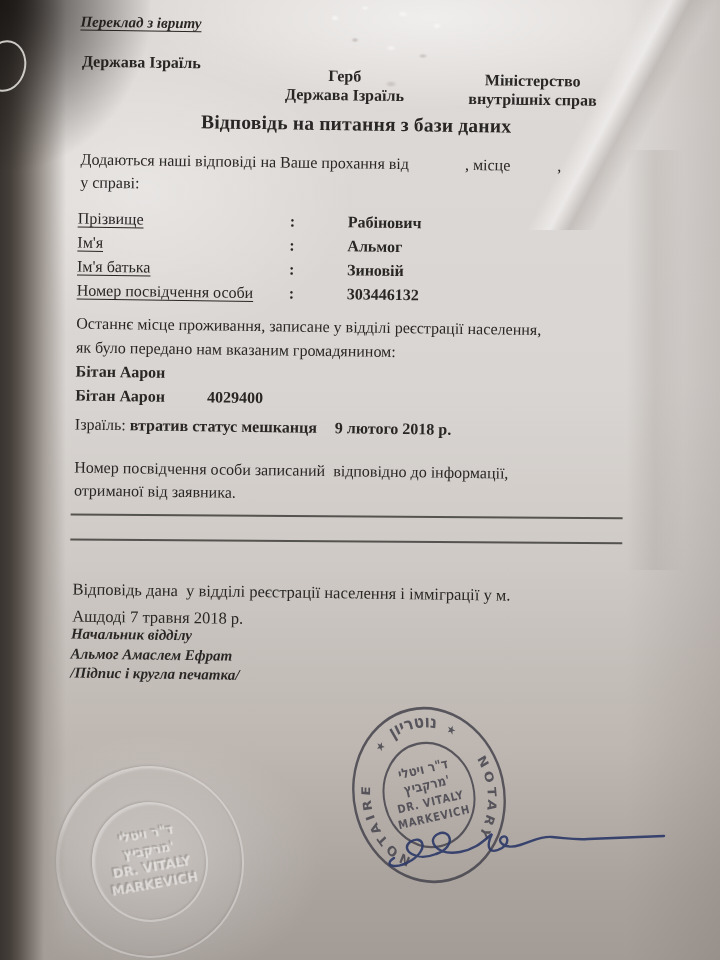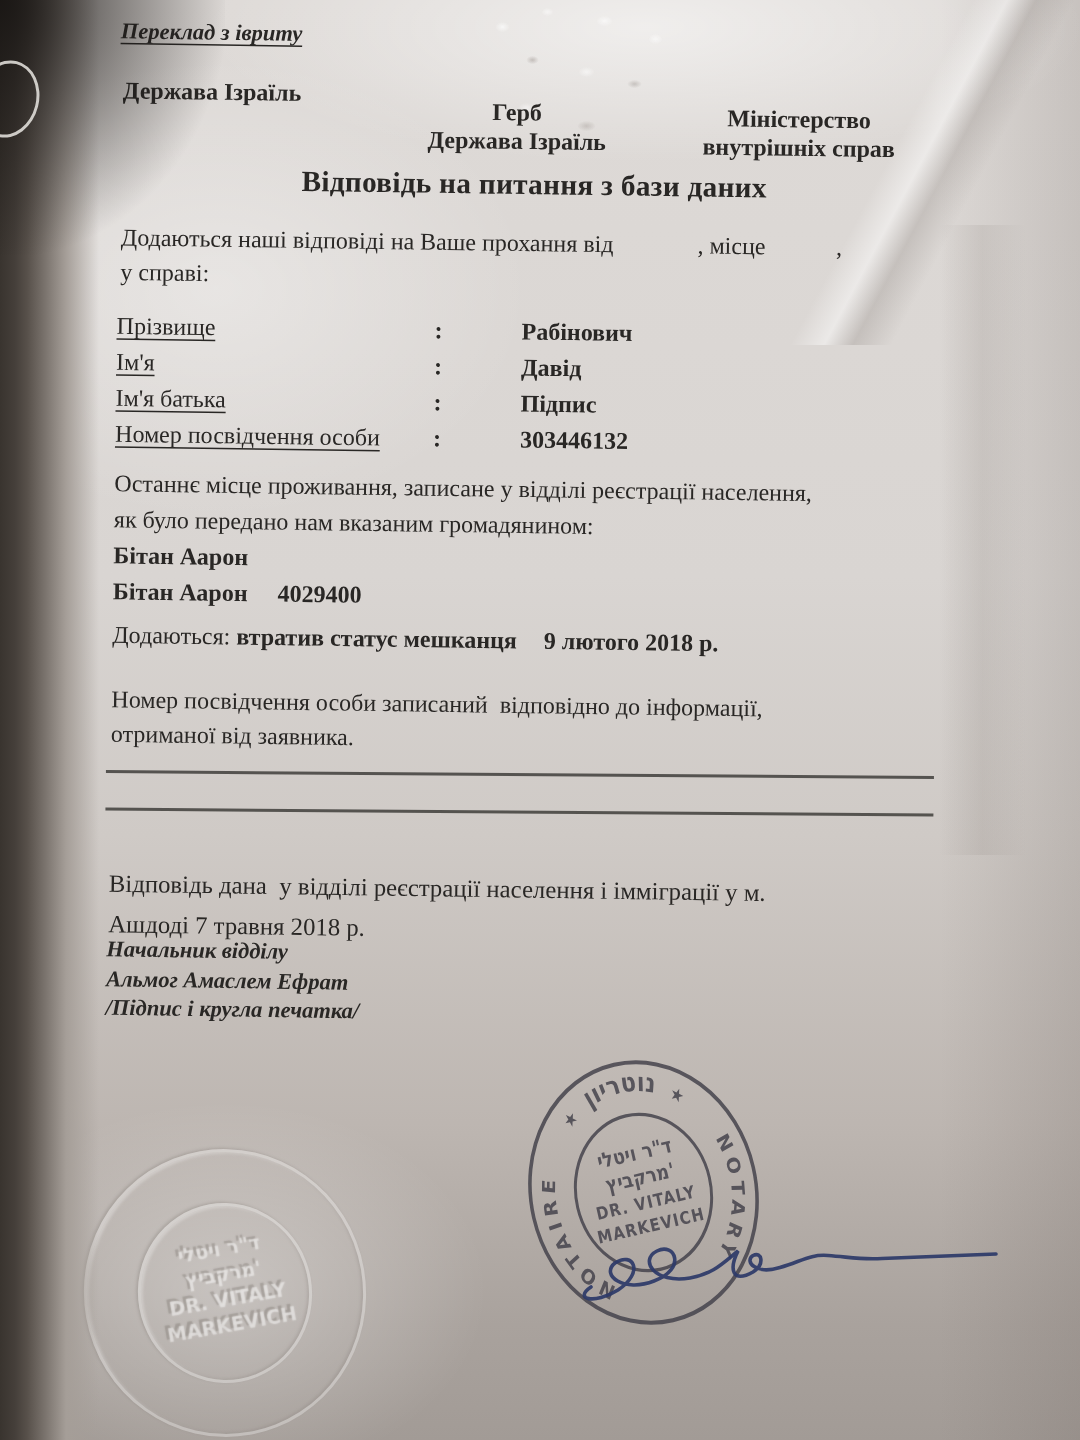--- a/index.html
+++ b/index.html
@@ -83,21 +83,21 @@
   .doc-title { left:76px; top:110px; width:560px; text-align:center; font-size:19.5px; font-weight:bold; letter-spacing:.2px; }
   .intro { left:81px; top:148px; font-size:16px; line-height:23px; }
   .intro .gap1 { display:inline-block; width:56px; }
   .intro .gap2 { display:inline-block; width:47px; }
   .fields { left:79px; top:210px; font-size:16px; }
   .field-row { display:flex; height:24px; align-items:baseline; }
   .field-label { width:212px; }
   .field-colon { width:16px; font-weight:bold; }
   .field-value { margin-left:42px; font-weight:bold; }
   .residence { left:79px; top:312px; font-size:16px; line-height:24px; }
-  .residence .rec-number { margin-left:20px; }
+  .residence .rec-number { margin-left:42px; }
   .note-line { left:79px; top:416px; font-size:16px; }
   .note-line .date { margin-left:14px; }
   .id-note { left:79px; top:456px; font-size:16px; line-height:23px; }
   .divider { position:absolute; left:76px; width:552px; height:2px; background:#43423f; opacity:.88; transform:rotate(-0.4deg); }
   .divider-1 { top:512px; }
   .divider-2 { top:537px; }
   .response { left:79px; top:576px; font-size:16.5px; line-height:27px; }
   .signoff { left:78px; top:625px; font-size:15px; font-style:italic; font-weight:600; line-height:19.5px; }
   
   .stamp-wrap { position:absolute; left:350px; top:703px; width:158px; height:184px; transform:rotate(-13deg); opacity:.85; }
@@ -137,43 +137,43 @@
 
     <div class="abs fields">
       <div class="field-row">
         <span class="field-label u">Прізвище</span>
         <span class="field-colon">:</span>
         <span class="field-value">Рабінович</span>
       </div>
       <div class="field-row">
         <span class="field-label u">Ім'я</span>
         <span class="field-colon">:</span>
-        <span class="field-value">Давід</span>
+        <span class="field-value">Альмог</span>
       </div>
       <div class="field-row">
         <span class="field-label u">Ім'я батька</span>
         <span class="field-colon">:</span>
-        <span class="field-value">Підпис</span>
+        <span class="field-value">Зиновій</span>
       </div>
       <div class="field-row">
         <span class="field-label u">Номер посвідчення особи</span>
         <span class="field-colon">:</span>
         <span class="field-value">303446132</span>
       </div>
     </div>
 
     <div class="abs residence">
       <div>Останнє місце проживання, записане у відділі реєстрації населення,</div>
       <div>як було передано нам вказаним громадянином:</div>
       <div class="b"><span>Бітан Аарон</span><span class="rec-number"></span></div>
       <div class="b"><span>Бітан Аарон</span><span class="rec-number">4029400</span></div>
     </div>
 
     <div class="abs note-line">
-      <span>Додаються:</span>
+      <span>Ізраїль:</span>
       <span class="b">втратив статус мешканця</span>
       <span class="b date">9 лютого 2018 р.</span>
     </div>
 
     <div class="abs id-note">
       <div class="pre">Номер посвідчення особи записаний  відповідно до інформації,</div>
       <div>отриманої від заявника.</div>
     </div>
 
     <div class="divider divider-1"></div>

